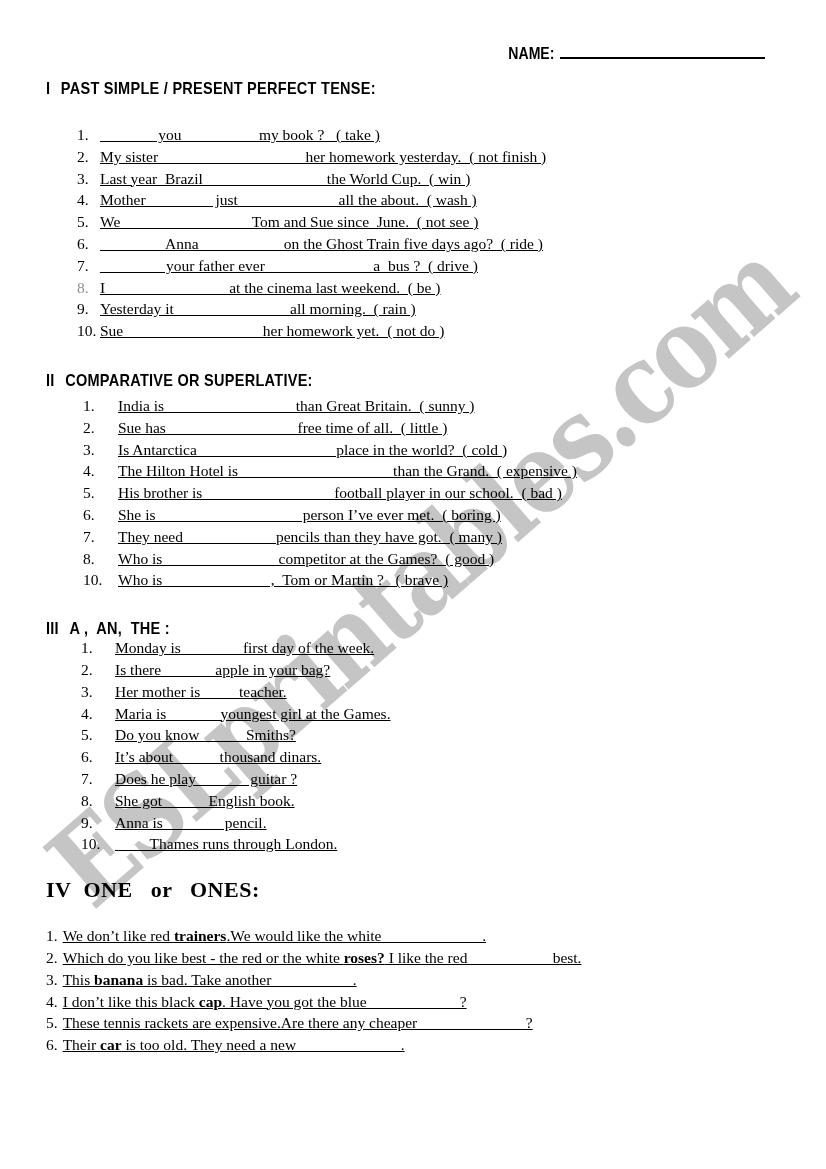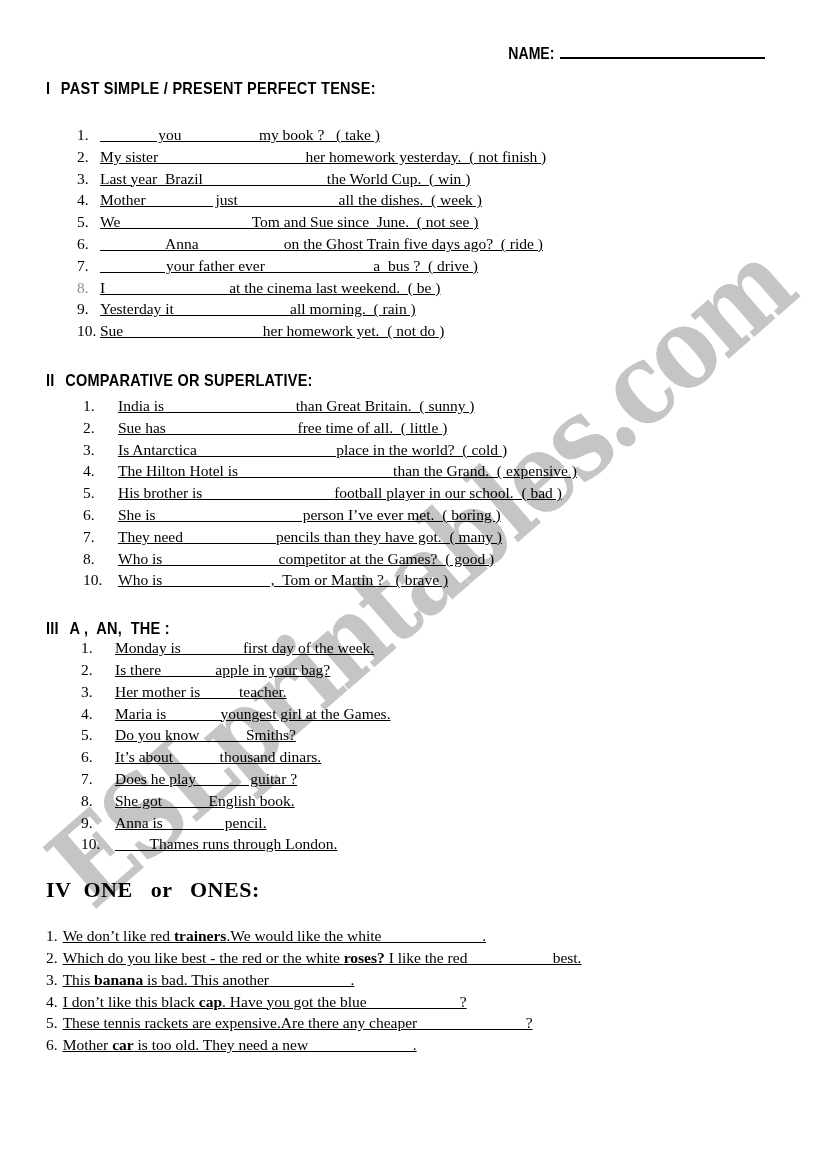--- a/index.html
+++ b/index.html
@@ -104,21 +104,21 @@
 
   <div class="item">
     <span class="num">2.</span><span class="text"><span>My sister __________________ her homework yesterday.  ( not finish )</span></span>
   </div>
 
   <div class="item">
     <span class="num">3.</span><span class="text"><span>Last year  Brazil _______________ the World Cup.  ( win )</span></span>
   </div>
 
   <div class="item">
-    <span class="num">4.</span><span class="text"><span>Mother ________ just ____________ all the dishes.  ( week )</span></span>
+    <span class="num">4.</span><span class="text"><span>Mother ________ just ____________ all the about.  ( wash )</span></span>
   </div>
 
   <div class="item">
     <span class="num">5.</span><span class="text"><span>We ________________ Tom and Sue since  June.  ( not see )</span></span>
   </div>
 
   <div class="item">
     <span class="num">6.</span><span class="text"><span>________ Anna __________ on the Ghost Train five days ago?  ( ride )</span></span>
   </div>
 
@@ -232,31 +232,31 @@
     <div class="items">
   <div class="item">
     <span class="num">1.</span><span class="text"><span>We don’t like red </span><span class="bold">trainers</span><span>.We would like the white ____________ .</span></span>
   </div>
 
   <div class="item">
     <span class="num">2.</span><span class="text"><span>Which do you like best - the red or the white </span><span class="bold">roses?</span><span> I like the red __________ best.</span></span>
   </div>
 
   <div class="item">
-    <span class="num">3.</span><span class="text"><span>This </span><span class="bold">banana</span><span> is bad. This another __________.</span></span>
+    <span class="num">3.</span><span class="text"><span>This </span><span class="bold">banana</span><span> is bad. Take another __________.</span></span>
   </div>
 
   <div class="item">
     <span class="num">4.</span><span class="text"><span>I don’t like this black </span><span class="bold">cap</span><span>. Have you got the blue ___________ ?</span></span>
   </div>
 
   <div class="item">
     <span class="num">5.</span><span class="text"><span>These tennis rackets are expensive.Are there any cheaper _____________ ?</span></span>
   </div>
 
   <div class="item">
-    <span class="num">6.</span><span class="text"><span>Mother </span><span class="bold">car</span><span> is too old. They need a new _____________.</span></span>
+    <span class="num">6.</span><span class="text"><span>Their </span><span class="bold">car</span><span> is too old. They need a new _____________.</span></span>
   </div>
 </div>
   </section>
 </div>
   </div>
 </div>
 
 </body></html>

